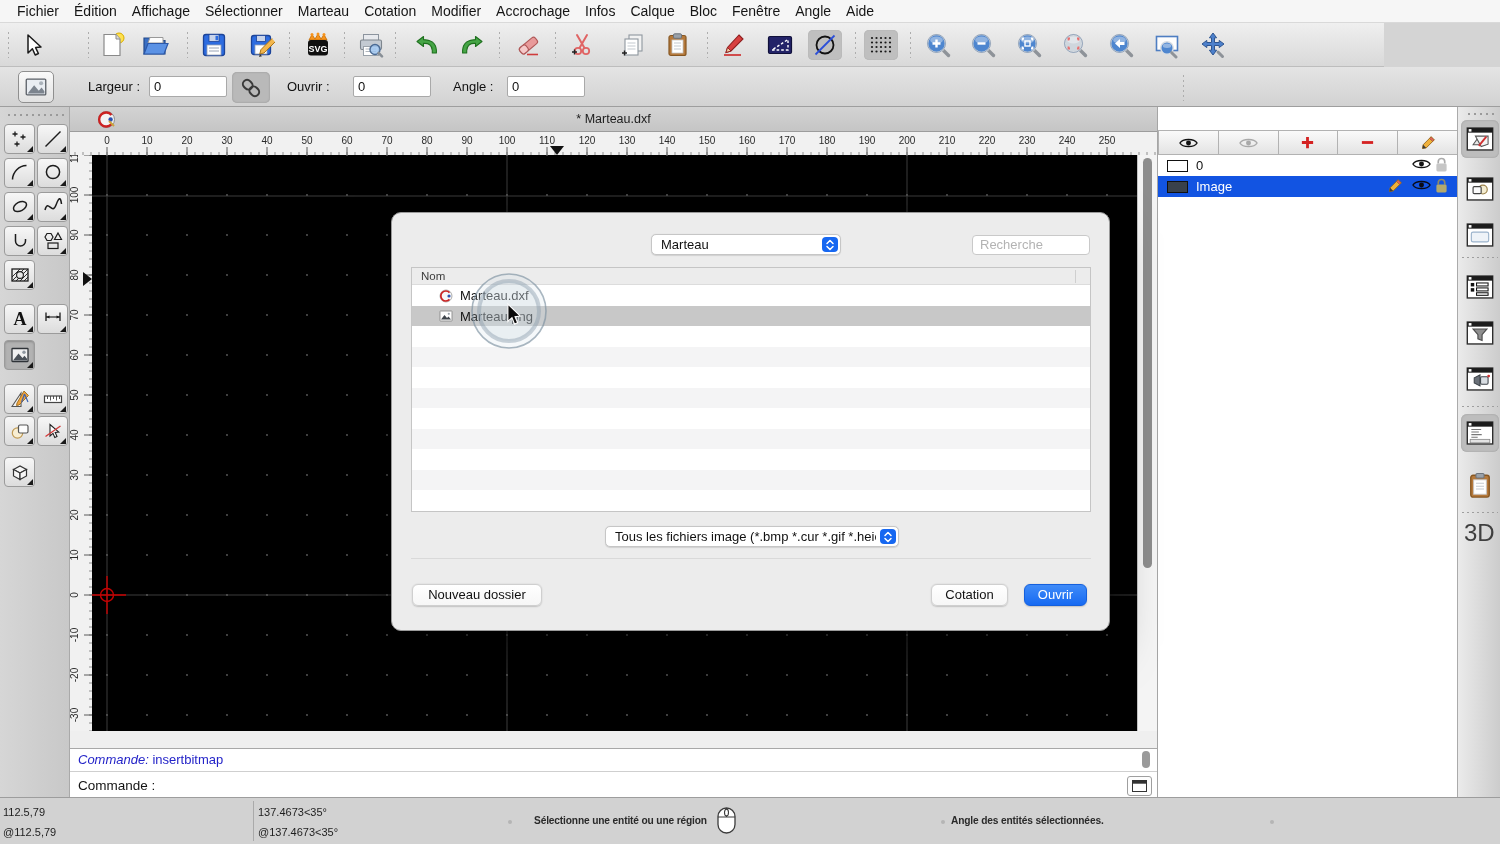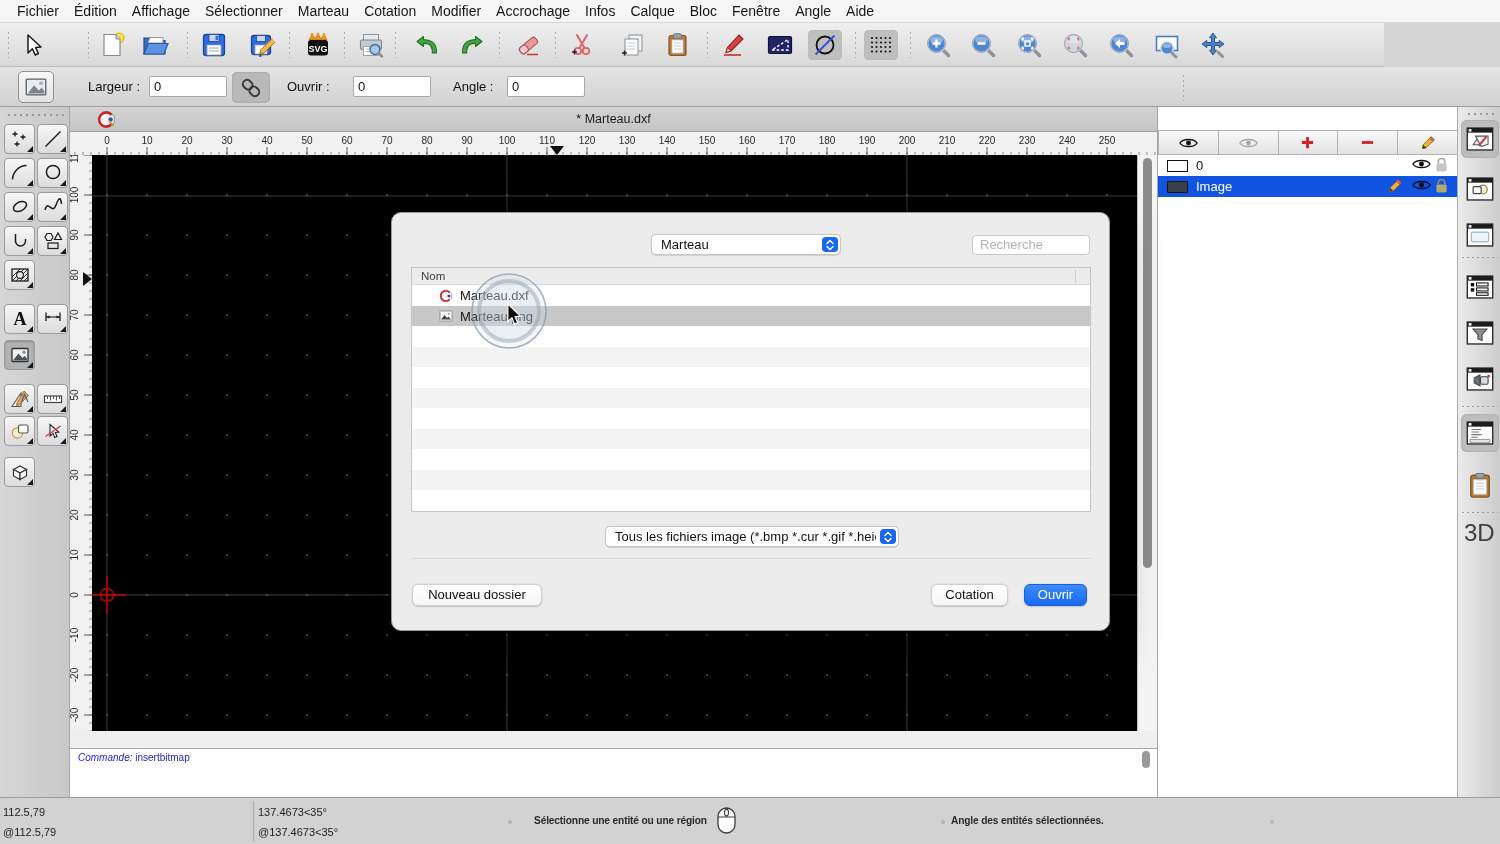--- a/index.html
+++ b/index.html
@@ -52,21 +52,21 @@
   #h-ruler { position:absolute; left:0; top:25px; width:1087px; height:23px; background:#f1f1f1; }
   #v-ruler { position:absolute; left:0; top:48px; width:22px; height:576px; background:#f1f1f1; overflow:hidden; }
   #canvas-wrap { position:absolute; left:22px; top:48px; width:1045px; height:576px; background:#000; overflow:hidden; }
   #v-scroll { position:absolute; left:1067px; top:48px; width:20px; height:576px; background:#f4f4f4; border-left:1px solid #c2c2c2; }
   #v-scroll-thumb { position:absolute; left:5px; top:3px; width:9px; height:410px; background:#8d8d8d; border-radius:5px; }
   #h-strip { position:absolute; left:0; top:624px; width:1087px; height:17px; background:#f0f0f0; }
   #grid-status { position:absolute; right:7px; top:1px; font-size:12.5px; color:#111; }
   .ruler-text { fill:#2b2b2b; font-size:10px; font-family:"Liberation Sans",sans-serif; }
   #command-zone { left:70px; top:748px; width:1087px; height:49px; background:#fff; border-top:1px solid #a8a8a8; }
   #cmd-hist-line { position:absolute; left:0; top:0; width:1087px; height:22px; background:#fff; }
-  #cmd-hist-text { position:absolute; left:8px; top:3px; font-size:10px; color:#2424c8; }
+  #cmd-hist-text { position:absolute; left:8px; top:3px; font-size:13px; color:#2424c8; }
   #cmd-hist-label { font-style:italic; }
   #cmd-hist-scroll { position:absolute; left:1072px; top:2px; width:8px; height:17px; background:#9a9a9a; border-radius:4px; }
   #cmd-input-line { position:absolute; left:0; top:22px; width:1087px; height:27px; background:#fff; border-top:1px solid #cfcfcf; }
   #cmd-prompt { position:absolute; left:8px; top:6px; font-size:13.5px; color:#131313; }
   #cmd-kbd-btn { position:absolute; left:1057px; top:4px; width:25px; height:20px; background:#fdfdfd;
                  border:1px solid #9f9f9f; border-radius:3px; display:flex; align-items:center; justify-content:center; }
 
   
   #layers-panel { left:1157px; top:107px; width:300px; height:690px; background:#fff; border-left:1px solid #a5a5a5; }
   #lp-titlebar { position:absolute; left:0; top:0; width:300px; height:23px; background:#d2d2d2; border-bottom:1px solid #b3b3b3; }
@@ -1316,20 +1316,29 @@
   </div>
 
   <div id="command-zone" class="abs">
     <div id="cmd-hist-line">
       <div id="cmd-hist-text">
         <span id="cmd-hist-label">Commande:</span>
         <span>insertbitmap</span>
       </div>
       <div id="cmd-hist-scroll"></div>
     </div>
+    <div id="cmd-input-line">
+      <div id="cmd-prompt">Commande :</div>
+      <div id="cmd-kbd-btn">
+        <svg width="15" height="12" viewBox="0 0 15 12">
+          <rect x="0.5" y="0.5" width="14" height="11" fill="#fff" stroke="#333"></rect>
+          <rect x="0.5" y="0.5" width="14" height="3.2" fill="#333"></rect>
+        </svg>
+      </div>
+    </div>
   </div>
 
   <div id="layers-panel" class="abs">
     <div id="lp-toolbar">
         <div class="lp-tool">
           <span style="display:flex">
             <svg viewBox="0 0 20 14" width="19" height="14">
               <path d="M1 7 C4 2,16 2,19 7 C16 12,4 12,1 7 Z" fill="none" stroke="#111" stroke-width="1.5"></path>
               <circle cx="10" cy="7" r="2.6" fill="#111"></circle>
             </svg>

